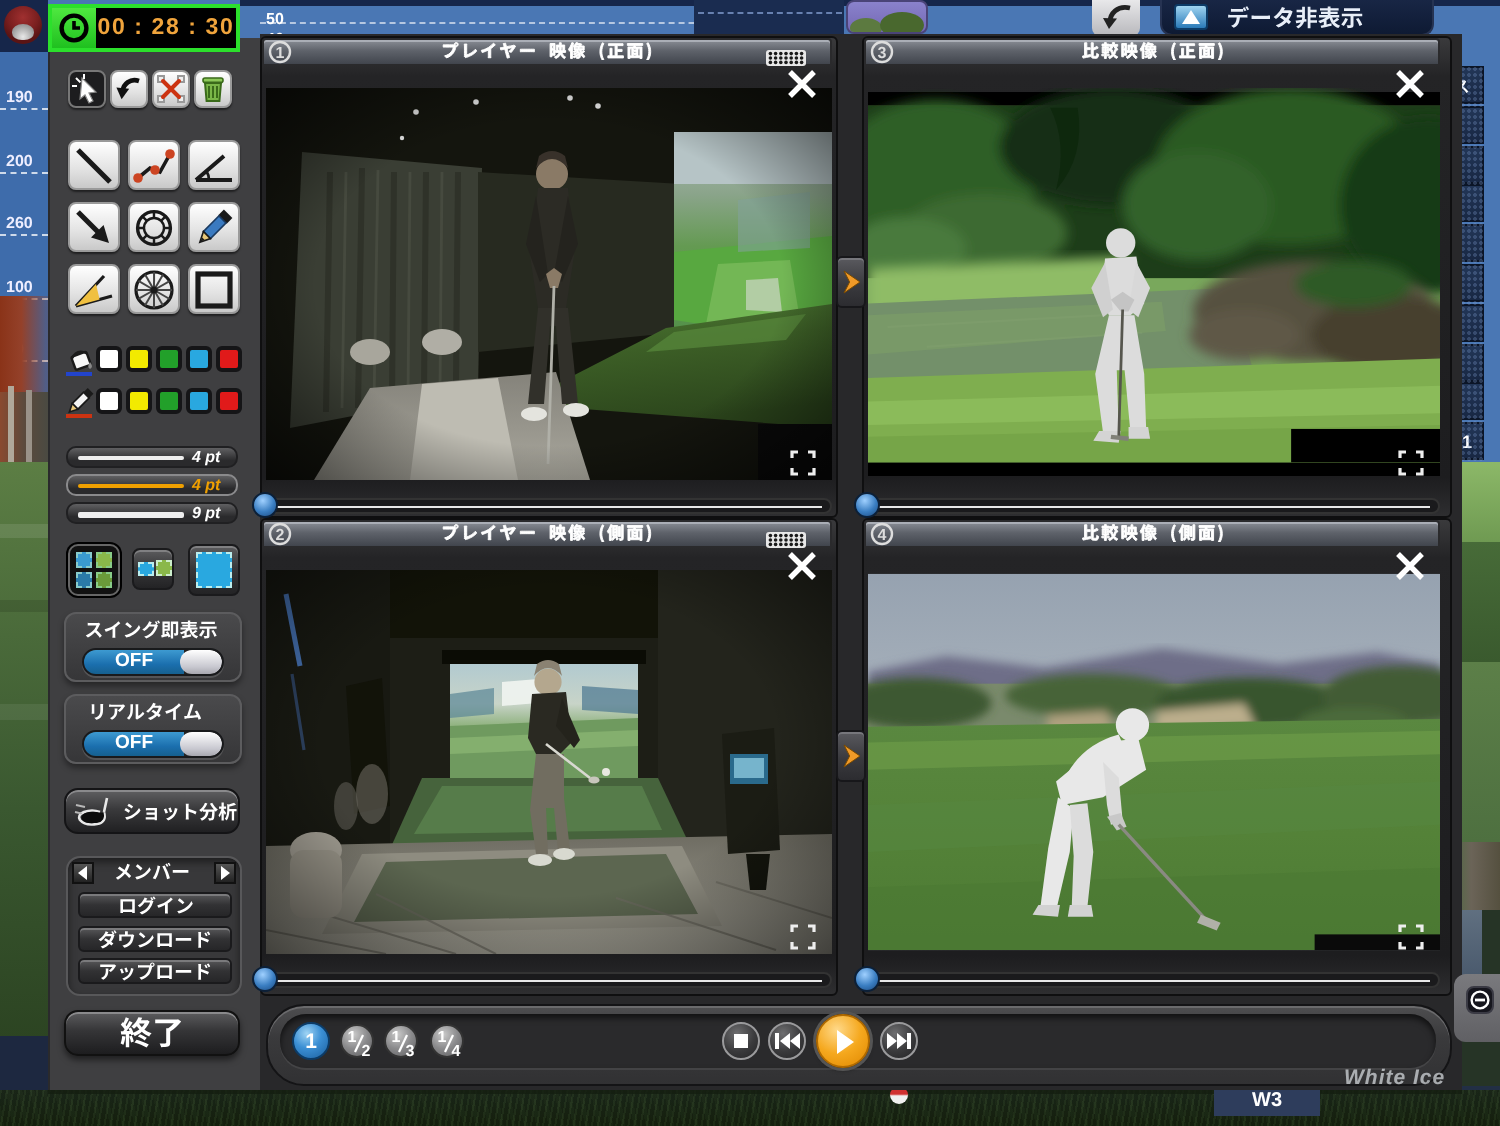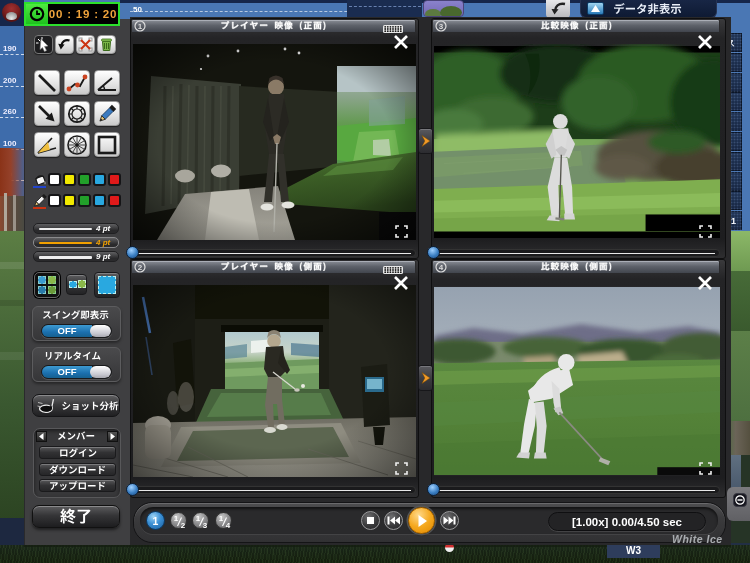--- a/index.html
+++ b/index.html
@@ -779,30 +779,29 @@
         <path d="M2.5 1 L11 7 L2.5 13 Z" fill="#fff"></path>
       </svg>
     </div>
 <div class="a" style="left:440px;top:511px;width:19px;height:19px;border-radius:50%;background:radial-gradient(circle at 38% 28%,#6e6e70,#3a3a3c 55%,#242426);border:1.5px solid #9a9a9c;display:flex;align-items:center;justify-content:center">
       <svg width="13" height="9">
         <path d="M0.5 0.5 L5.5 4.5 L0.5 8.5 Z" fill="#fff"></path>
         <path d="M5.5 0.5 L10.5 4.5 L5.5 8.5 Z" fill="#fff"></path>
         <rect x="10.5" y="0.5" width="2" height="8" fill="#fff"></rect>
       </svg>
     </div>
-<div class="a" style="left:548px;top:512px;width:158px;height:19px;border-radius:10px;background:#232325;border:1px solid #0f0f11;box-shadow:0 1px 0 rgba(255,255,255,.12);color:#fff;font-size:11.5px;font-weight:bold;text-align:center;line-height:19px;letter-spacing:0">[1.00x]&nbsp;0.00/4.50 sec</div>
 <div class="a" style="left:727px;top:487px;width:23px;height:34px;border-radius:6px 0 0 6px;background:linear-gradient(#7a7a7e,#606064)"></div>
 <div class="a" style="left:672px;top:533px;color:rgba(235,240,245,.65);font-size:10.5px;font-weight:bold;font-style:italic;letter-spacing:.5px">White Ice</div>
 <div class="a" style="left:733px;top:493px;width:14px;height:14px;border-radius:4px;background:#16161e;border:1px solid #3a3a44">
       <svg width="12" height="12">
         <circle cx="6" cy="6" r="4.2" fill="none" stroke="#fff" stroke-width="1.2"></circle>
         <path d="M3.5 6 H8.5" stroke="#fff" stroke-width="1.4"></path>
       </svg>
     </div>
 <div class="a" style="left:24px;top:2px;width:96px;height:24px;background:#000;border:2px solid #2ce02c;display:flex">
       <div style="width:22px;height:20px;background:linear-gradient(#4fe840,#1fc01f);position:relative">
         <svg width="22" height="20">
           <circle cx="11" cy="10" r="6.2" fill="none" stroke="#000" stroke-width="2.2"></circle>
           <path d="M11 6.5 L11 10 L14 10" stroke="#000" stroke-width="1.8" fill="none"></path>
         </svg>
       </div>
-      <div style="flex:1;color:#f0a43c;font-size:11.5px;font-weight:bold;text-align:center;line-height:20px;letter-spacing:.8px;white-space:nowrap">00 : 19 : 20</div>
+      <div style="flex:1;color:#f0a43c;font-size:11.5px;font-weight:bold;text-align:center;line-height:20px;letter-spacing:.8px;white-space:nowrap">00 : 28 : 30</div>
     </div>
 </div>
 </body></html>

